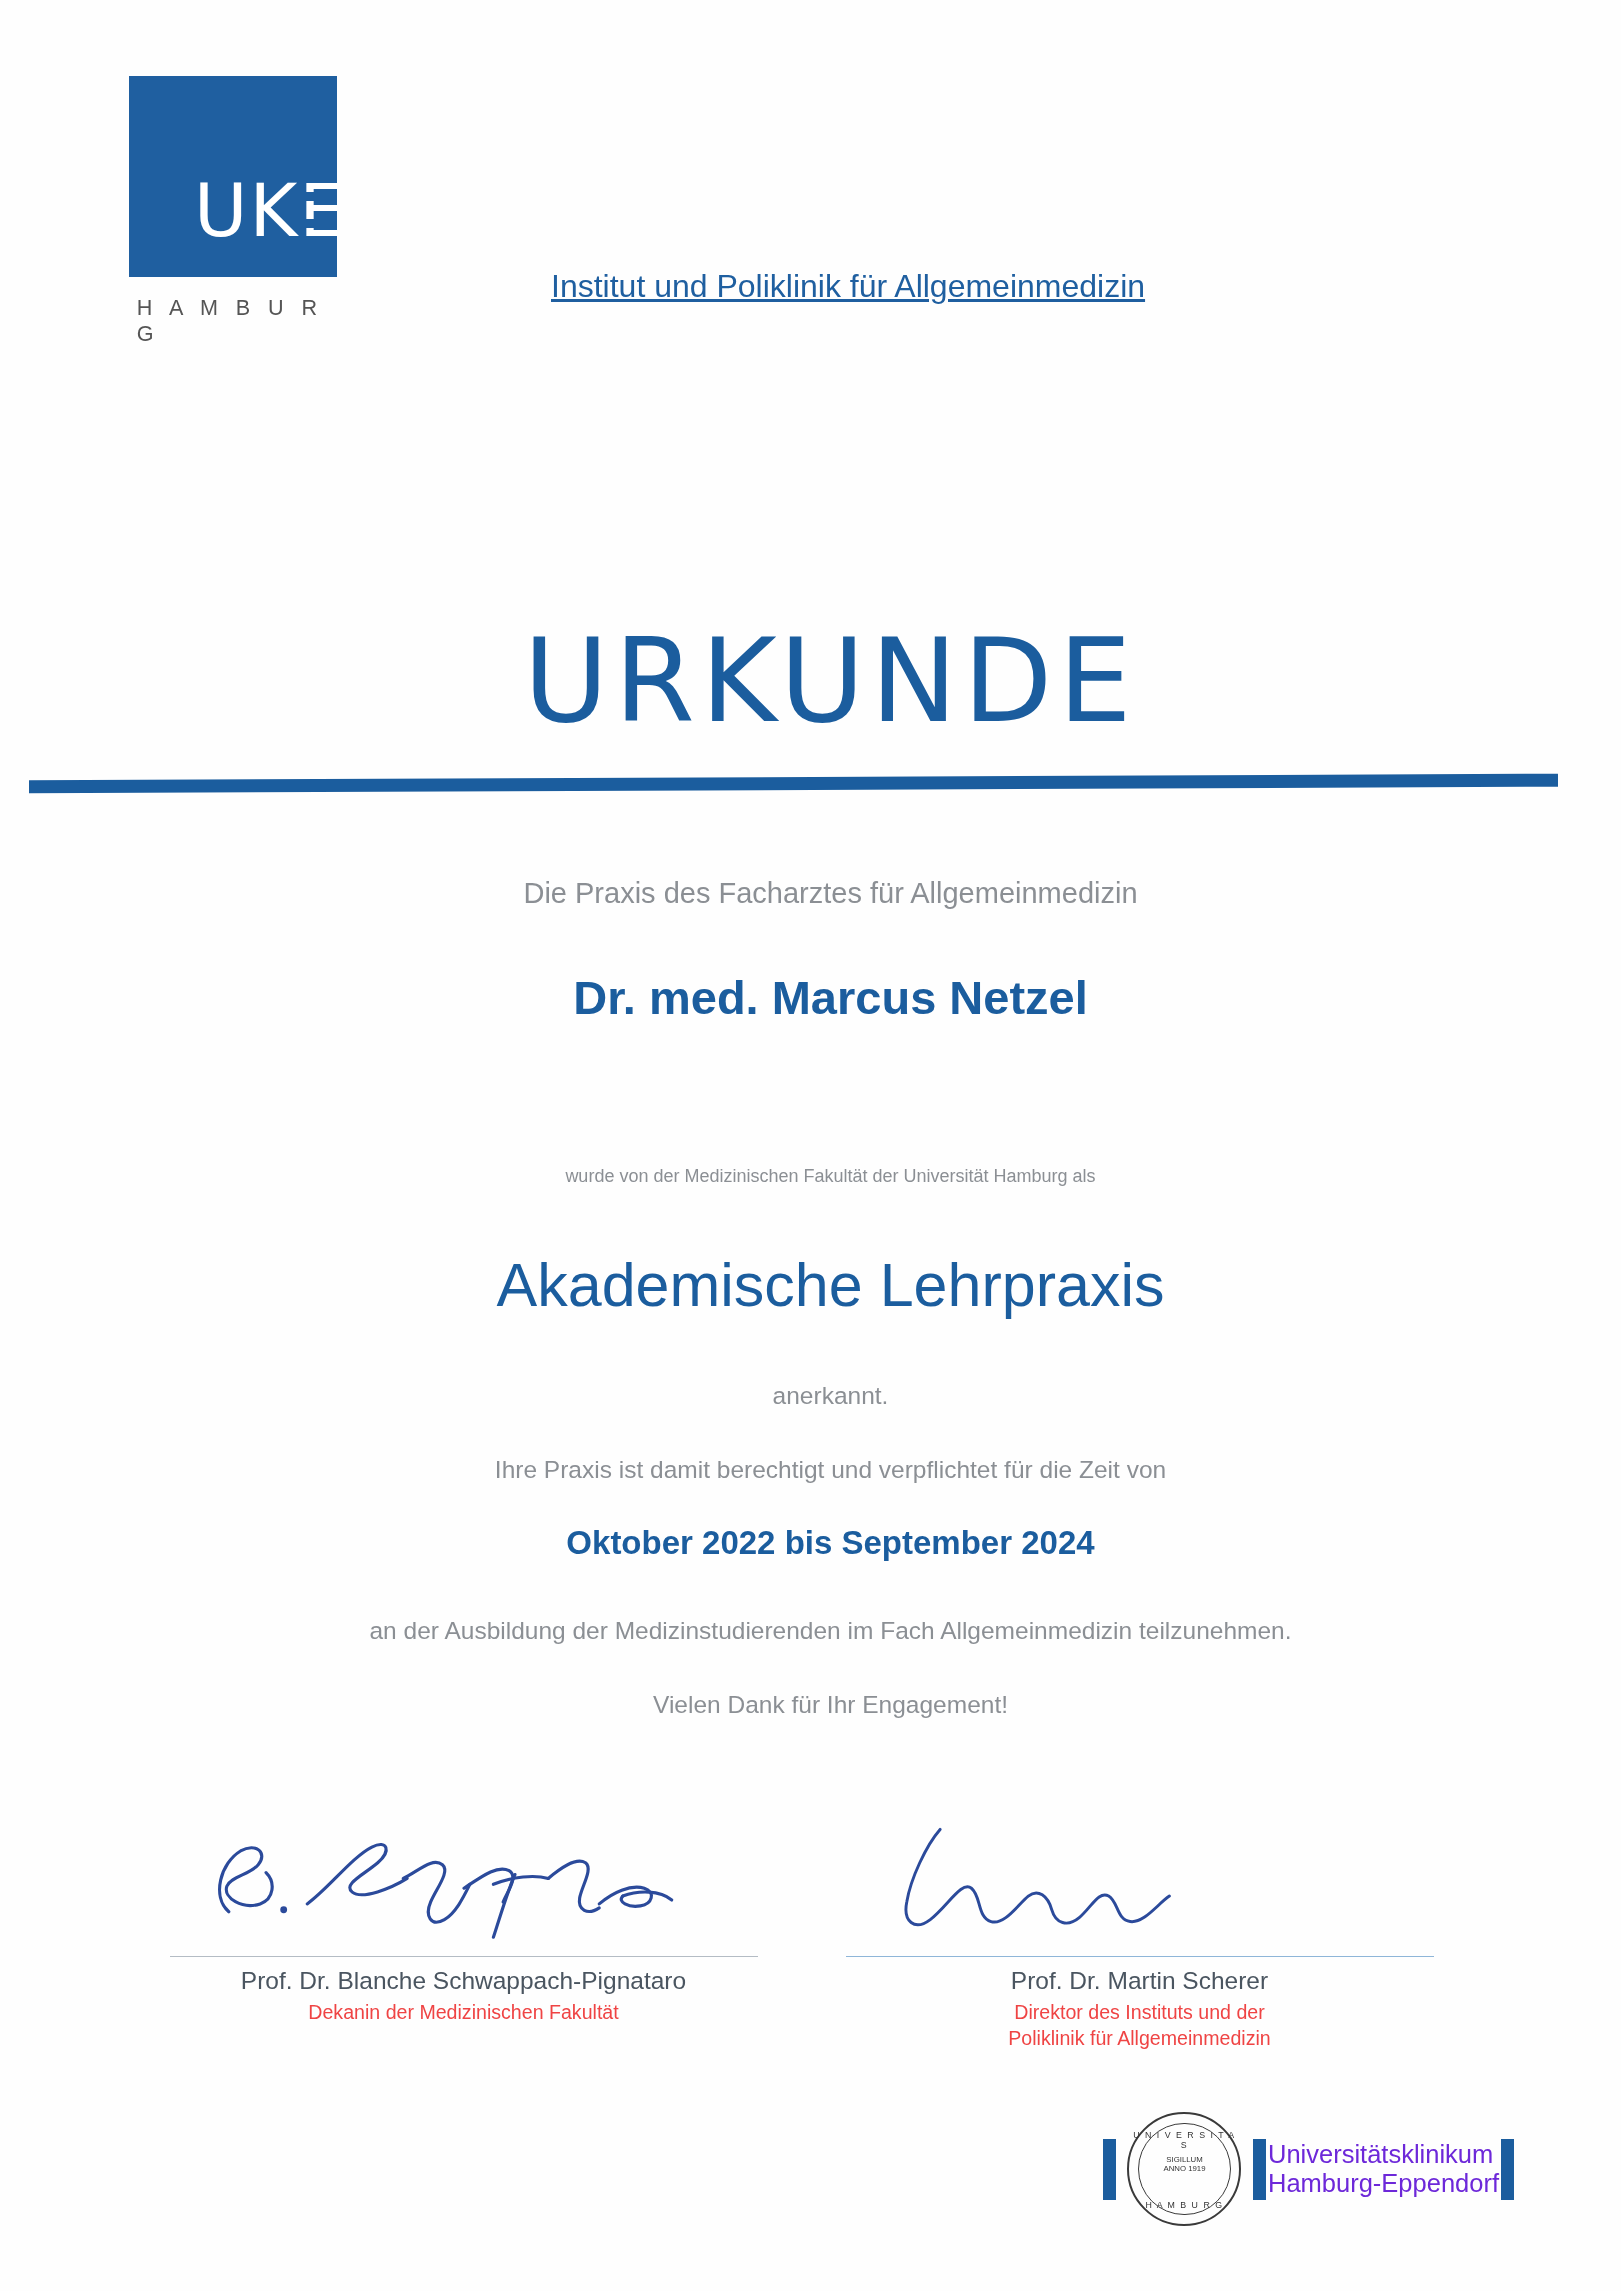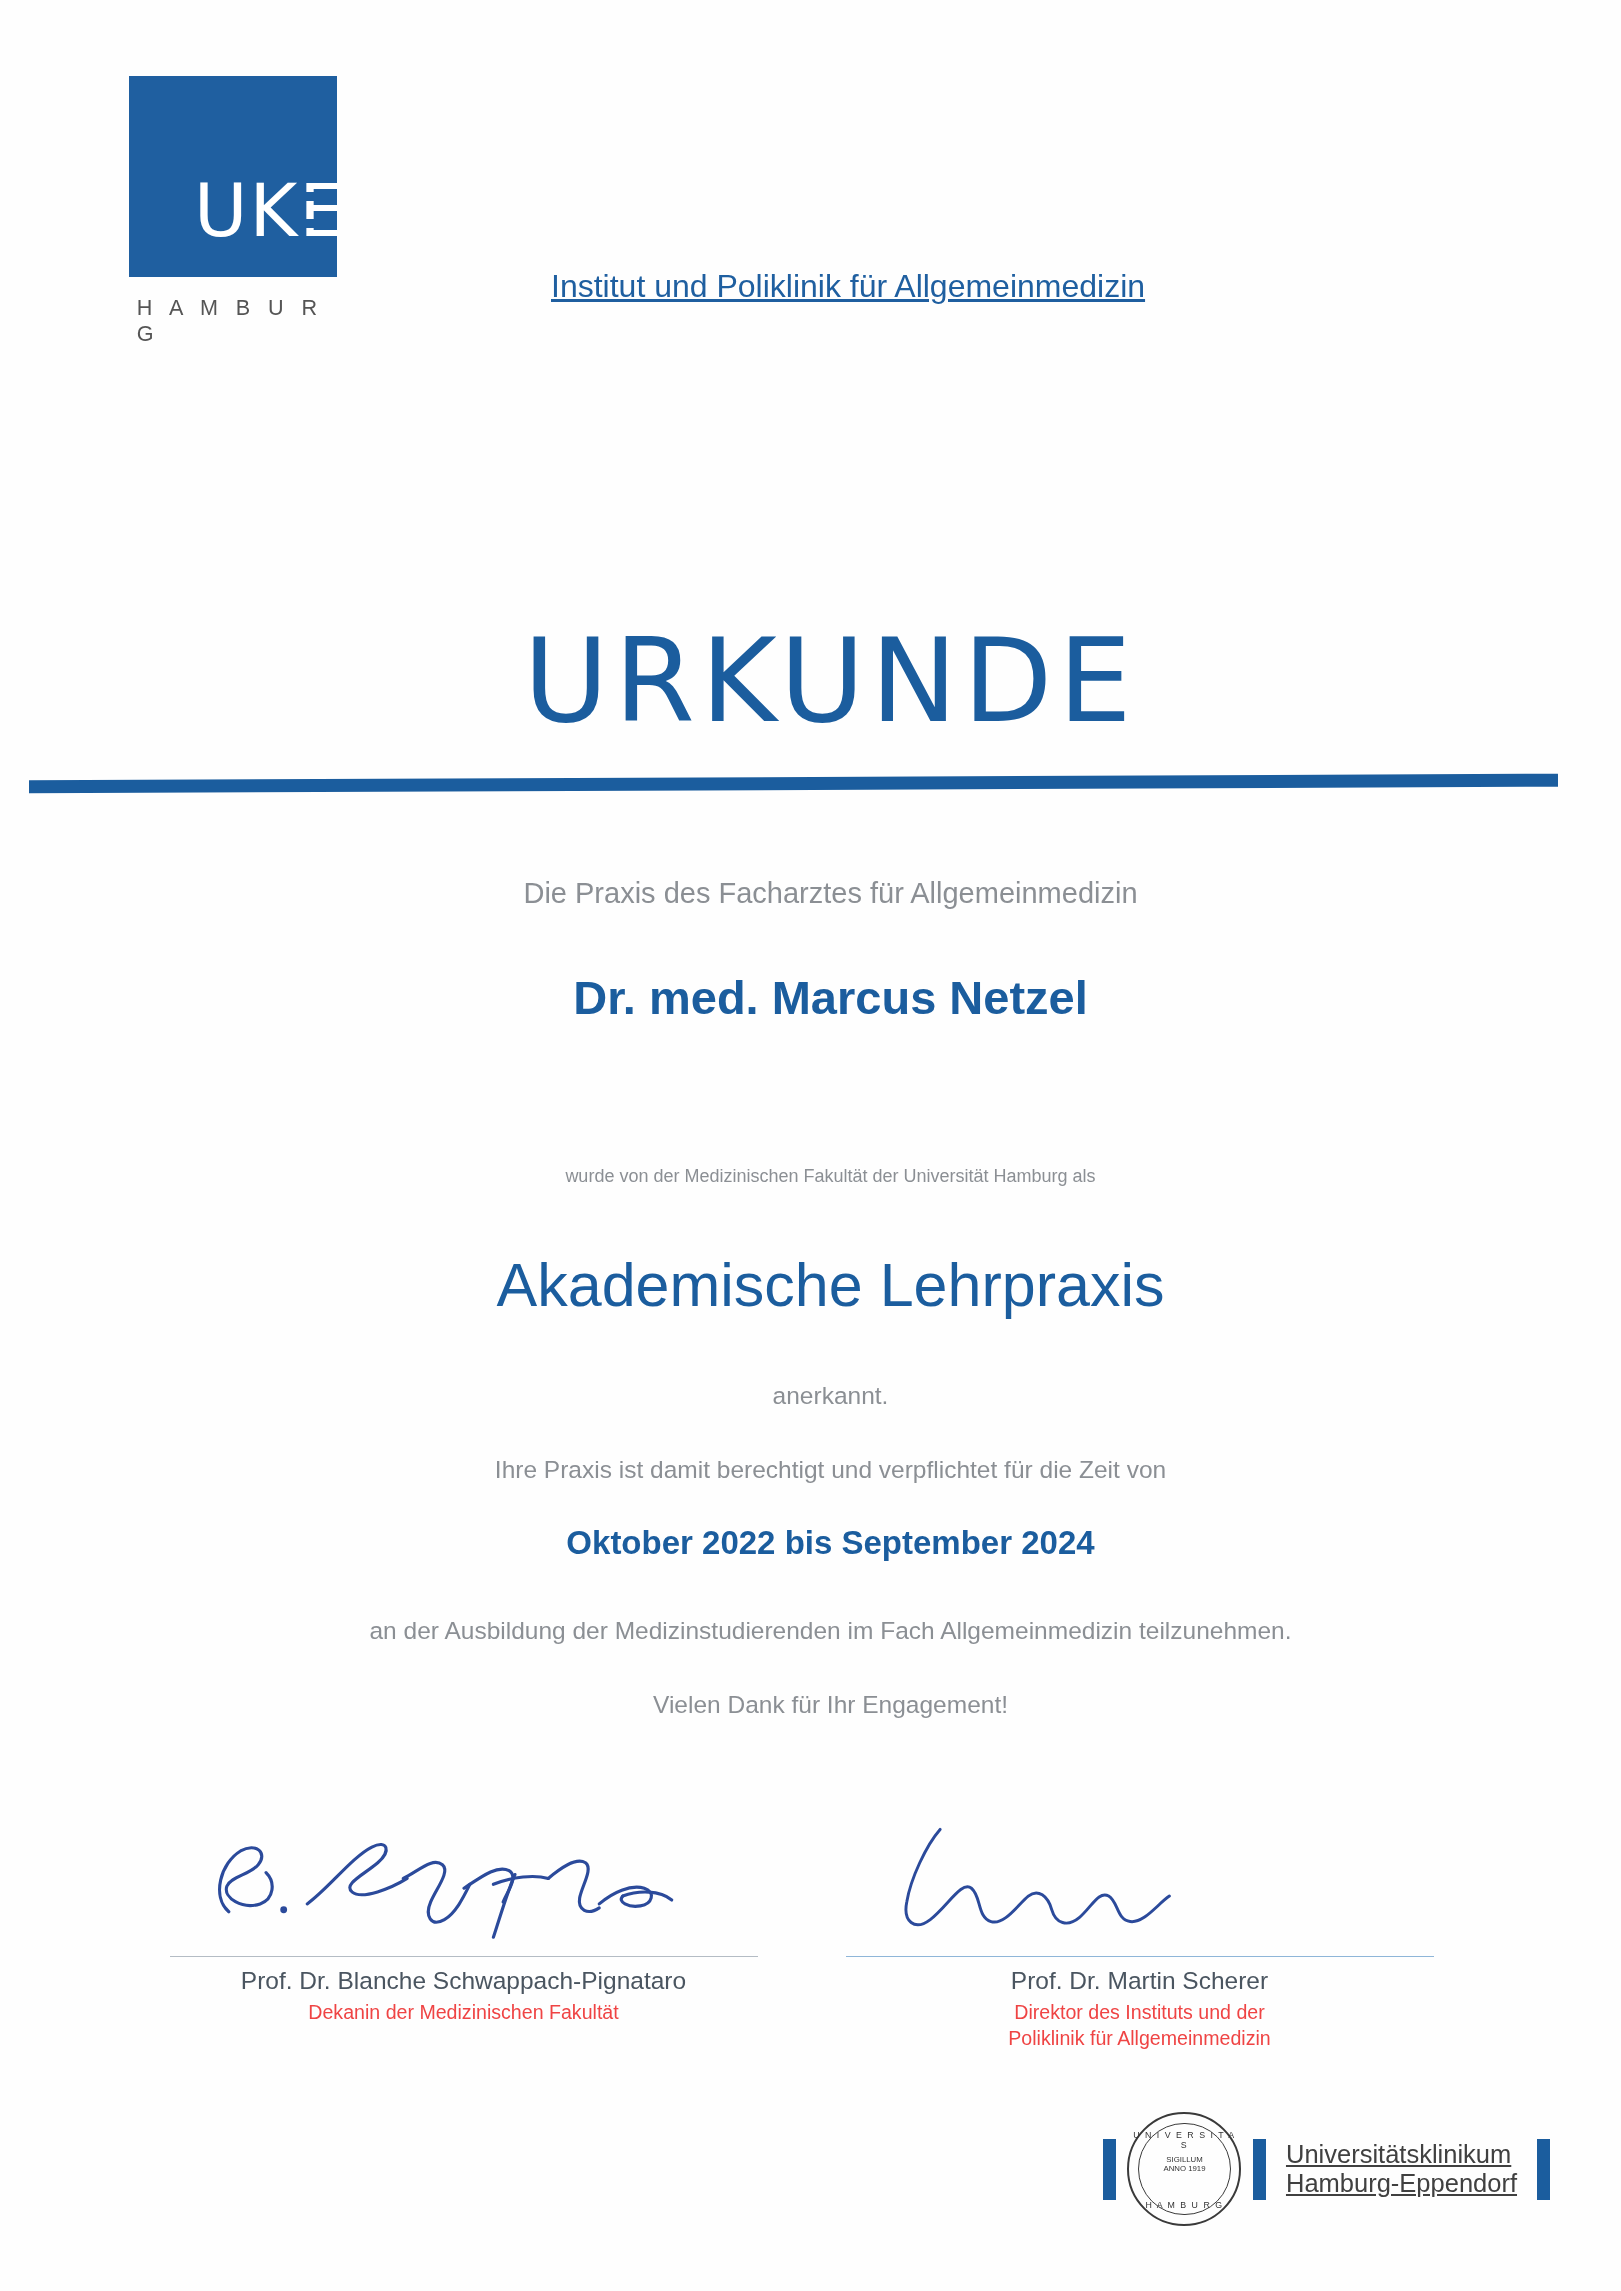--- a/index.html
+++ b/index.html
@@ -204,25 +204,24 @@
     color: #333;
     line-height: 1.2;
   }
   .bar {
     width: 12.7px;
     height: 61px;
     background: #1b5d9e;
   }
   .wordmark {
     font-size: 25.5px;
-    color: #404040;
+    color: #6d28d9;
     line-height: 1.15;
-    margin: 0 20px;
+    margin: 0 2px;
     white-space: nowrap;
-    text-decoration: underline;
   }
 </style>
 </head>
 <body>
 
 <div class="page">
 
   <div class="header">
     <div class="logo-block">
       <div class="logo-square">

